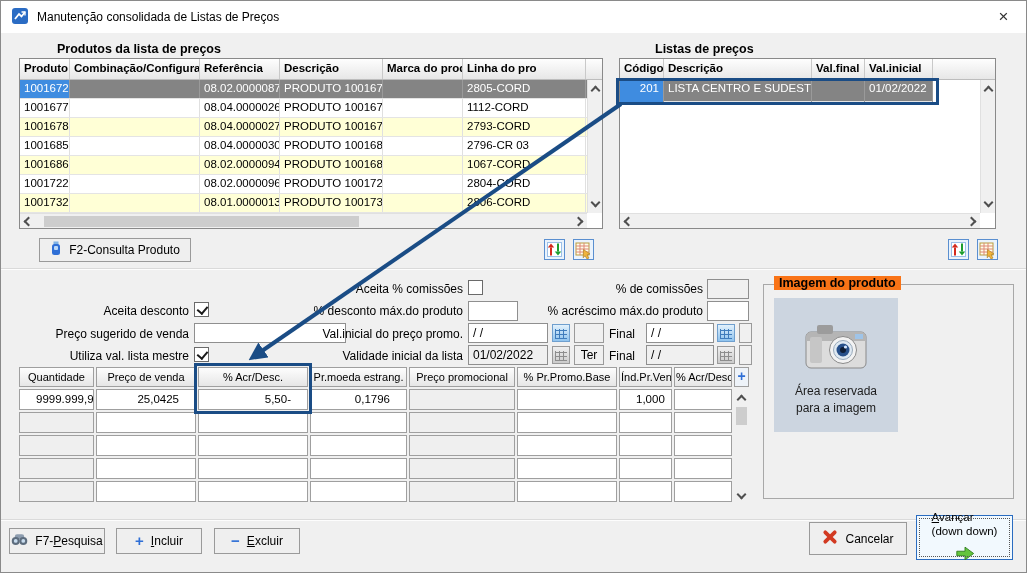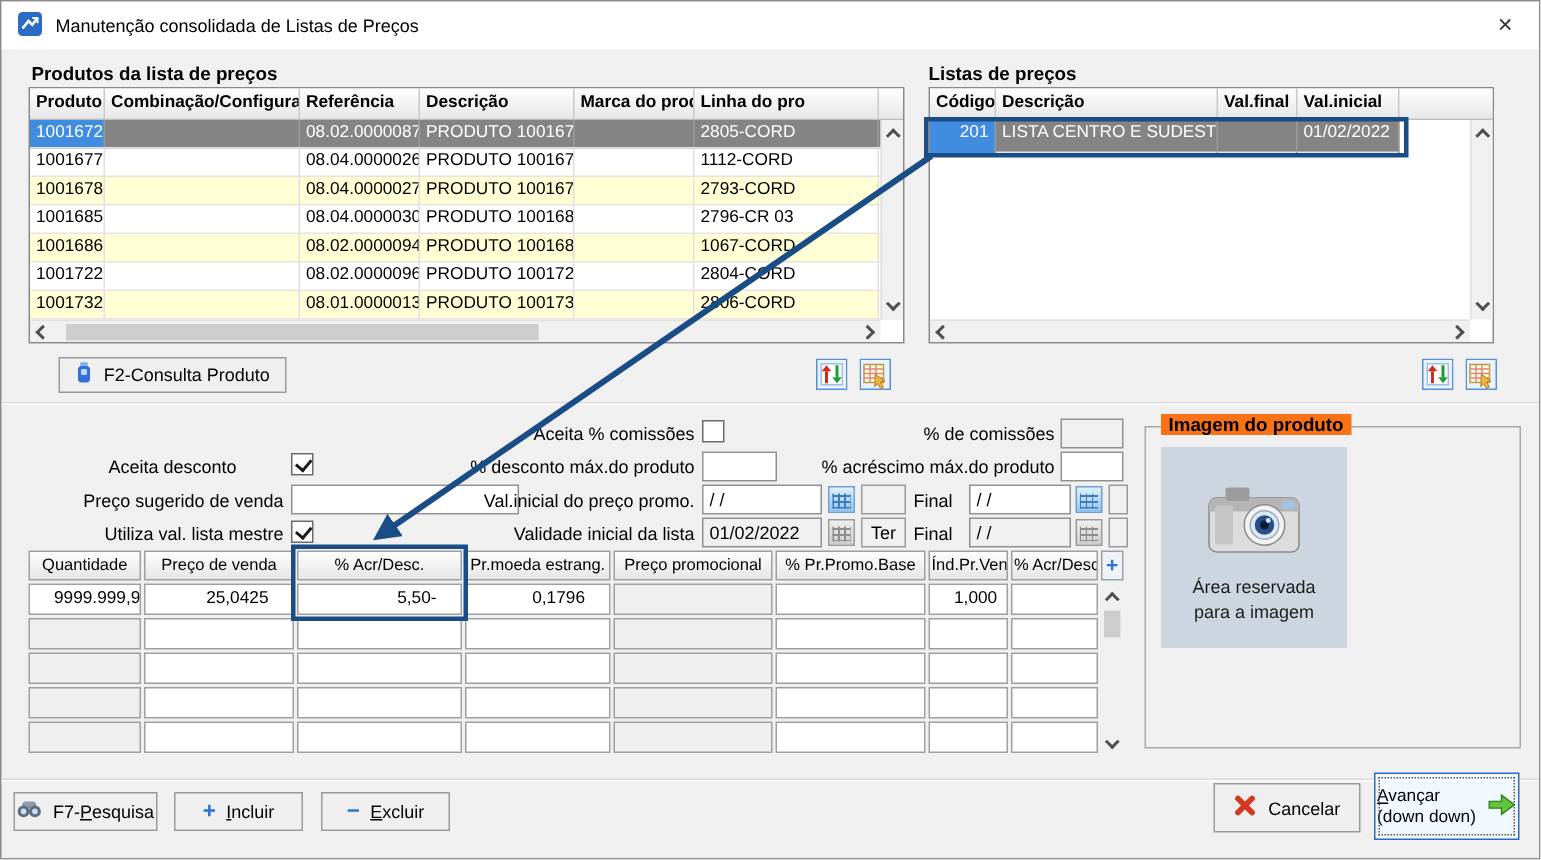--- a/index.html
+++ b/index.html
@@ -8,21 +8,21 @@
             border:1px solid #8a8a8a; overflow:hidden; font-size:12px; color:#000; }
 
   
   .titlebar { position:absolute; left:0; top:0; right:0; height:32px; background:#fff;
               display:flex; align-items:center; gap:9px; padding-left:11px; }
   .titlebar .title { font-size:12px; }
   .close-btn { position:absolute; right:0; top:0; width:45px; height:31px; display:flex;
                align-items:center; justify-content:center; font-size:17px; color:#333; cursor:default; }
 
   
-  .group-label { position:absolute; font-weight:bold; font-size:12.5px; }
+  .group-label { position:absolute; font-weight:bold; font-size:12.5px;margin-left:36px; }
 
   
   .frame { position:absolute; background:#fff; border:1px solid #898989; }
   .thead { display:flex; height:21px; background:linear-gradient(#fefefe,#e7e7e7);
            border-bottom:1px solid #bdbdbd; }
   .th { border-right:1px solid #c9c9c9; padding:3px 4px; font-size:11.5px;
         white-space:nowrap; overflow:hidden; flex:none;font-weight:bold; }
   .tr { display:flex; height:19px; border-bottom:1px solid #e4e4e4; }
   .tr2 { height:22px; }
   .td { border-right:1px solid #e0e0e0; padding:2px 4px; font-size:11.5px;
@@ -108,21 +108,21 @@
   
   .sep { position:absolute; left:0; right:0; height:2px; border-top:1px solid #dadada;
          border-bottom:1px solid #fdfdfd; }
 
   
   .anno { position:absolute; border:3px solid #1a4c85; pointer-events:none; z-index:40; }
   .overlay { position:absolute; left:0; top:0; pointer-events:none; z-index:41; }
 
   
   .btn-avancar { background:#f2f9fe; border:1px solid #2a6cc0; outline:1px dotted #555;
-                 outline-offset:-4px; }
+                 outline-offset:-4px;flex-direction:column; }
   .btn-avancar .two-line { font-size:11.5px; line-height:14px; text-align:left; }
 </style>
 </head>
 <body>
 
 <div class="dialog">
 
   <div class="titlebar">
     <span>
       <svg width="16" height="16" viewBox="0 0 16 16">
@@ -283,21 +283,21 @@
     <svg width="21" height="21" viewBox="0 0 21 21">
         <rect x="0.5" y="0.5" width="20" height="20" fill="#eaf3fc" stroke="#5a8fd0"></rect>
         <rect x="3" y="4" width="13" height="12" fill="#fffbe8" stroke="#b99c3e"></rect>
         <path d="M3 7 h13 M3 10 h13 M3 13 h13 M7 4 v12 M11 4 v12" stroke="#dd8877" stroke-width="1" fill="none"></path>
         <path d="M10.5 10.5 l6.5 4.5 -3 .8 2 3.2 -2 1 -2 -3.2 -1.8 2 z" fill="#f0b43c" stroke="#a87818" stroke-width="0.6"></path>
       </svg>
   </span>
 
   <div class="sep" style="top:267px;"></div>
 
-  <div class="lbl" style="left:40px; top:303px; width:148px;text-align:center;">Aceita desconto</div>
+  <div class="lbl" style="left:40px; top:303px; width:148px;">Aceita desconto</div>
   <div class="cb checked" style="left:193px; top:301px;"></div>
 
   <div class="lbl" style="left:10px; top:326px; width:178px;">Preço sugerido de venda</div>
   <input class="inp" style="left: 193px; top: 322px; width: 152px;" readonly="">
 
   <div class="lbl" style="left:10px; top:348px; width:178px;">Utiliza val. lista mestre</div>
   <div class="cb checked" style="left:193px; top:346px;"></div>
 
   <div class="lbl" style="left:314px; top:281px; width:148px;">Aceita % comissões</div>
   <div class="cb" style="left:467px; top:279px;"></div>

